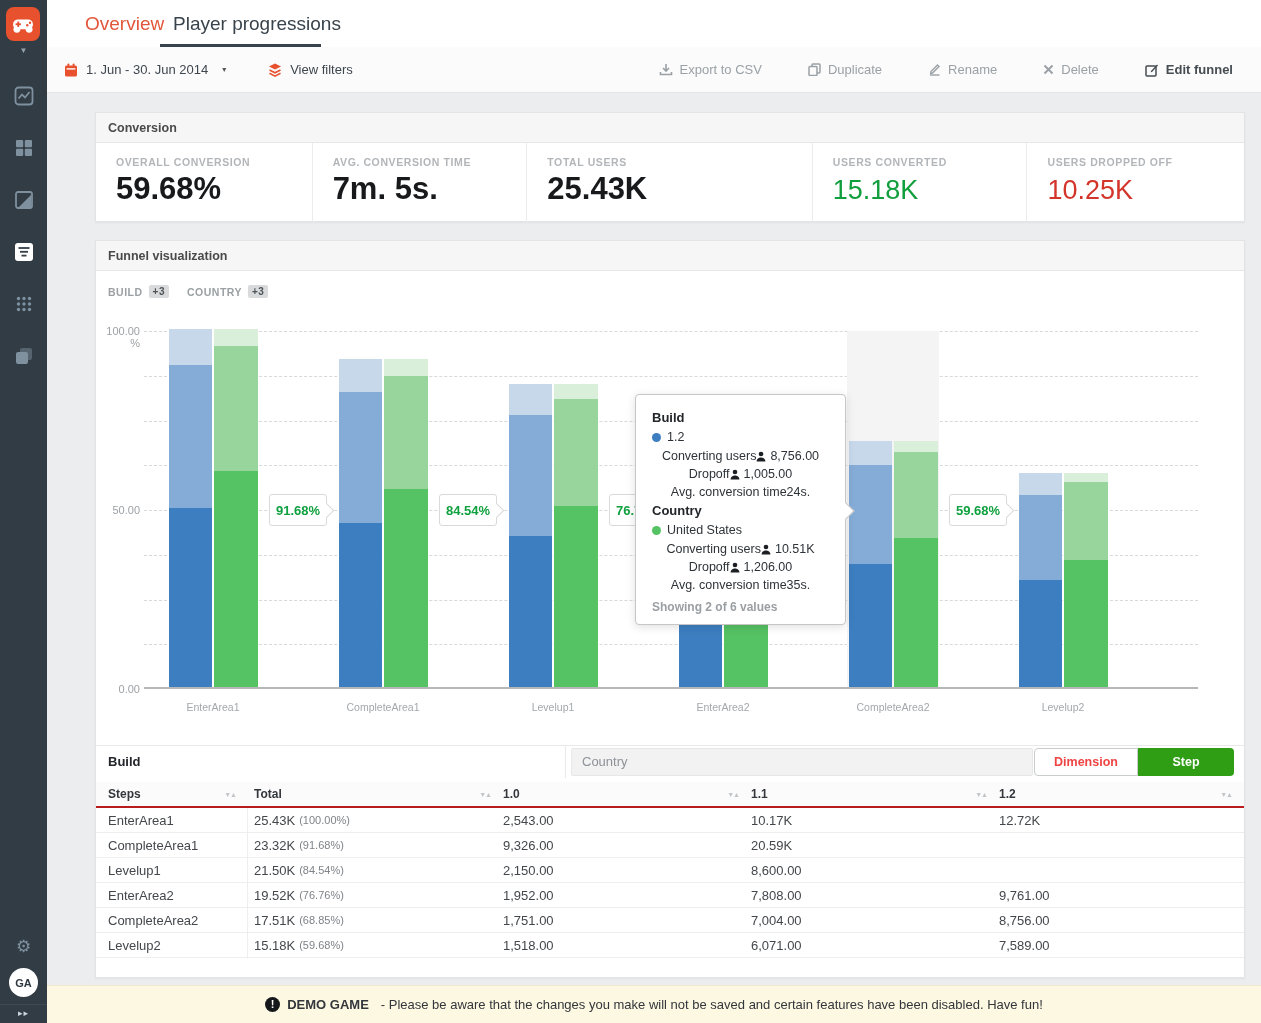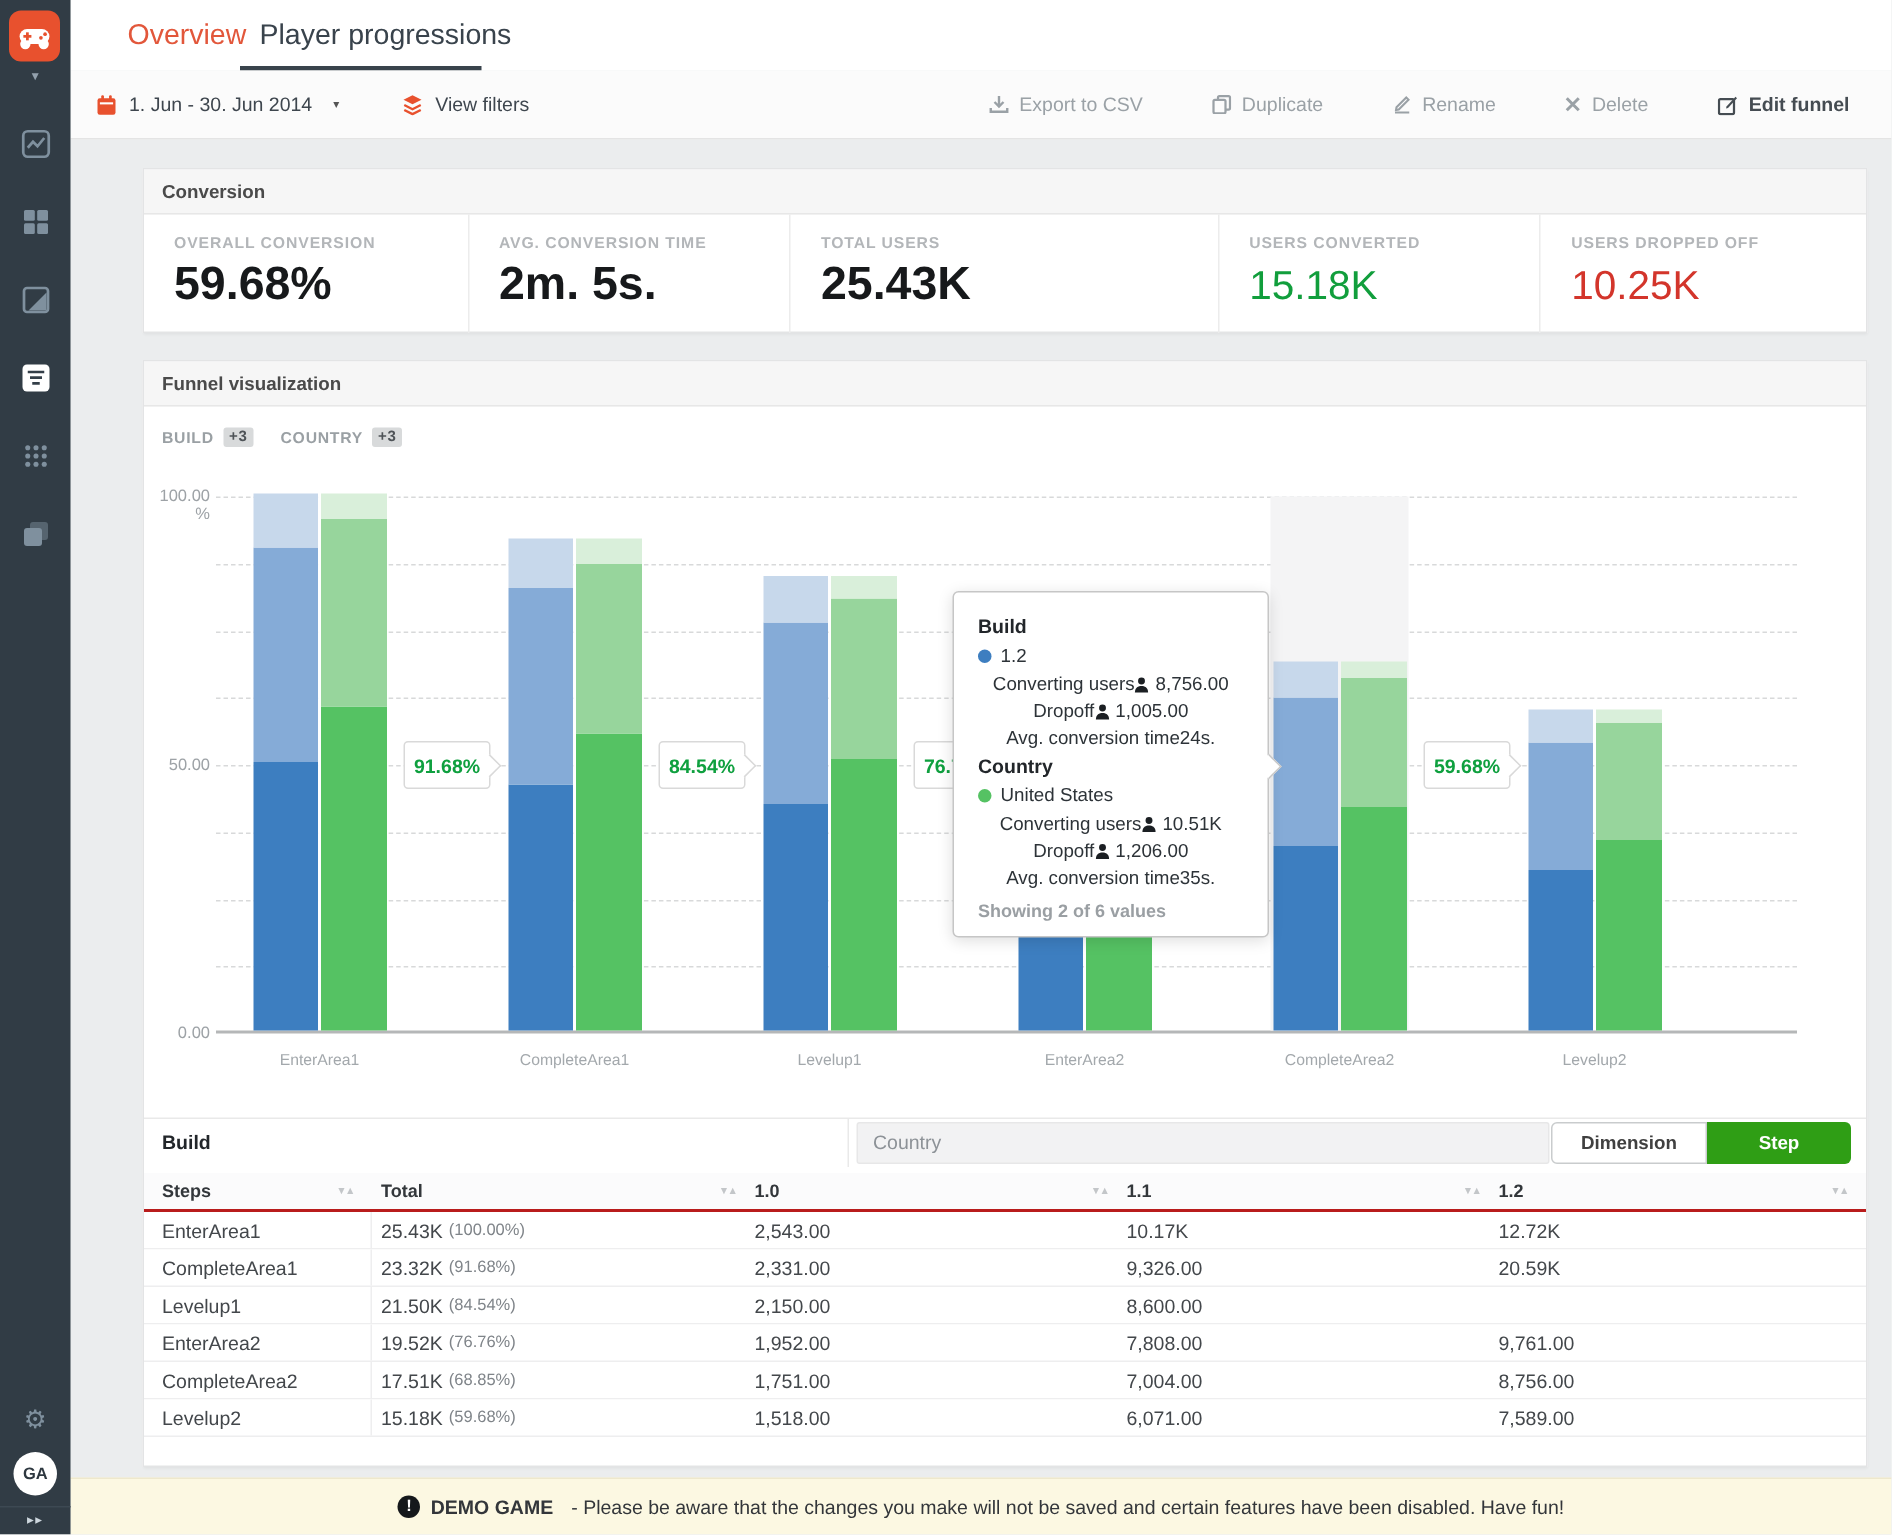--- a/index.html
+++ b/index.html
@@ -68,21 +68,21 @@
   .tt-dot{width:9px;height:9px;border-radius:50%;margin-right:6px}
   .tt-row{display:flex;justify-content:center;align-items:center;margin:4px 0;height:14px}
   .tt-val{display:flex;align-items:center;gap:4px}
   .tt-foot{color:#9a9fa3;font-weight:bold;font-size:12px;margin-top:8px}
 
   
   .ctrl-row{position:absolute;left:0;top:504px;width:1148px;height:32px;border-top:1px solid #e9e9e9;background:#fff}
   .build-tab{position:absolute;left:0;top:0;width:470px;height:32px;border-right:1px solid #e9e9e9;font-weight:bold;font-size:13px;color:#22262a;line-height:31px;padding-left:12px;cursor:pointer}
   .country-box{position:absolute;left:475px;top:2px;width:462px;height:28px;background:#f2f2f3;border:1px solid #e7e7e8;border-radius:2px;line-height:26px;padding-left:10px;color:#8d9297;font-size:13px;cursor:pointer}
   .seg{position:absolute;right:10px;top:2px;height:28px;display:flex;cursor:pointer}
-  .seg-dim{width:104px;background:#fff;border:1px solid #c9cccd;border-radius:4px 0 0 4px;color:#404040;font-size:12.5px;font-weight:bold;display:flex;align-items:center;justify-content:center}
+  .seg-dim{width:104px;background:#fff;border:1px solid #c9cccd;border-radius:4px 0 0 4px;color:#ef4444;font-size:12.5px;font-weight:bold;display:flex;align-items:center;justify-content:center}
   .seg-step{width:96px;background:#2f9e15;border-radius:0 4px 4px 0;color:#fff;font-weight:bold;font-size:12.5px;display:flex;align-items:center;justify-content:center}
 
   
   .ftable{position:absolute;left:0;top:541px;width:1148px}
   .ft-head{display:flex;height:26px;background:#fbfbfc;border-bottom:2px solid #b91c1c;align-items:center;font-weight:bold;font-size:12px;color:#33373b}
   .ft-row{display:flex;height:25px;border-bottom:1px solid #eeeeef;align-items:center;font-size:13px;color:#43474b;background:#fff}
   .ft-c{position:relative;height:100%;display:flex;align-items:center}
   .c0{width:152px;padding-left:12px}
   .c1{width:255px;padding-left:6px}
   .c2{width:248px}
@@ -237,21 +237,21 @@
 
   <div class="card conv-card">
     <div class="card-header">Conversion</div>
     <div class="conv-stats">
         <div class="conv-cell" style="width:18.87%">
           <div class="conv-label">OVERALL CONVERSION</div>
           <div class="conv-value">59.68%</div>
         </div>
         <div class="conv-cell" style="width:18.7%">
           <div class="conv-label">AVG. CONVERSION TIME</div>
-          <div class="conv-value">2m. 5s.</div>
+          <div class="conv-value">7m. 5s.</div>
         </div>
         <div class="conv-cell" style="width:24.87%">
           <div class="conv-label">TOTAL USERS</div>
           <div class="conv-value">25.43K</div>
         </div>
         <div class="conv-cell" style="width:18.7%">
           <div class="conv-label">USERS CONVERTED</div>
           <div class="conv-value green">15.18K</div>
         </div>
         <div class="conv-cell" style="width:18.86%">
@@ -456,23 +456,20 @@
           </div>
         </div>
         <div class="ft-row">
           <div class="ft-c c0">
             <div>CompleteArea1</div>
           </div>
           <div class="ft-c c1">
             <div>23.32K</div>
             <div class="pct">(91.68%)</div>
           </div>
-          <div class="ft-c c2">
-            <div>2,331.00</div>
-          </div>
           <div class="ft-c c3">
             <div>9,326.00</div>
           </div>
           <div class="ft-c c4">
             <div>20.59K</div>
           </div>
         </div>
         <div class="ft-row">
           <div class="ft-c c0">
             <div>Levelup1</div>

